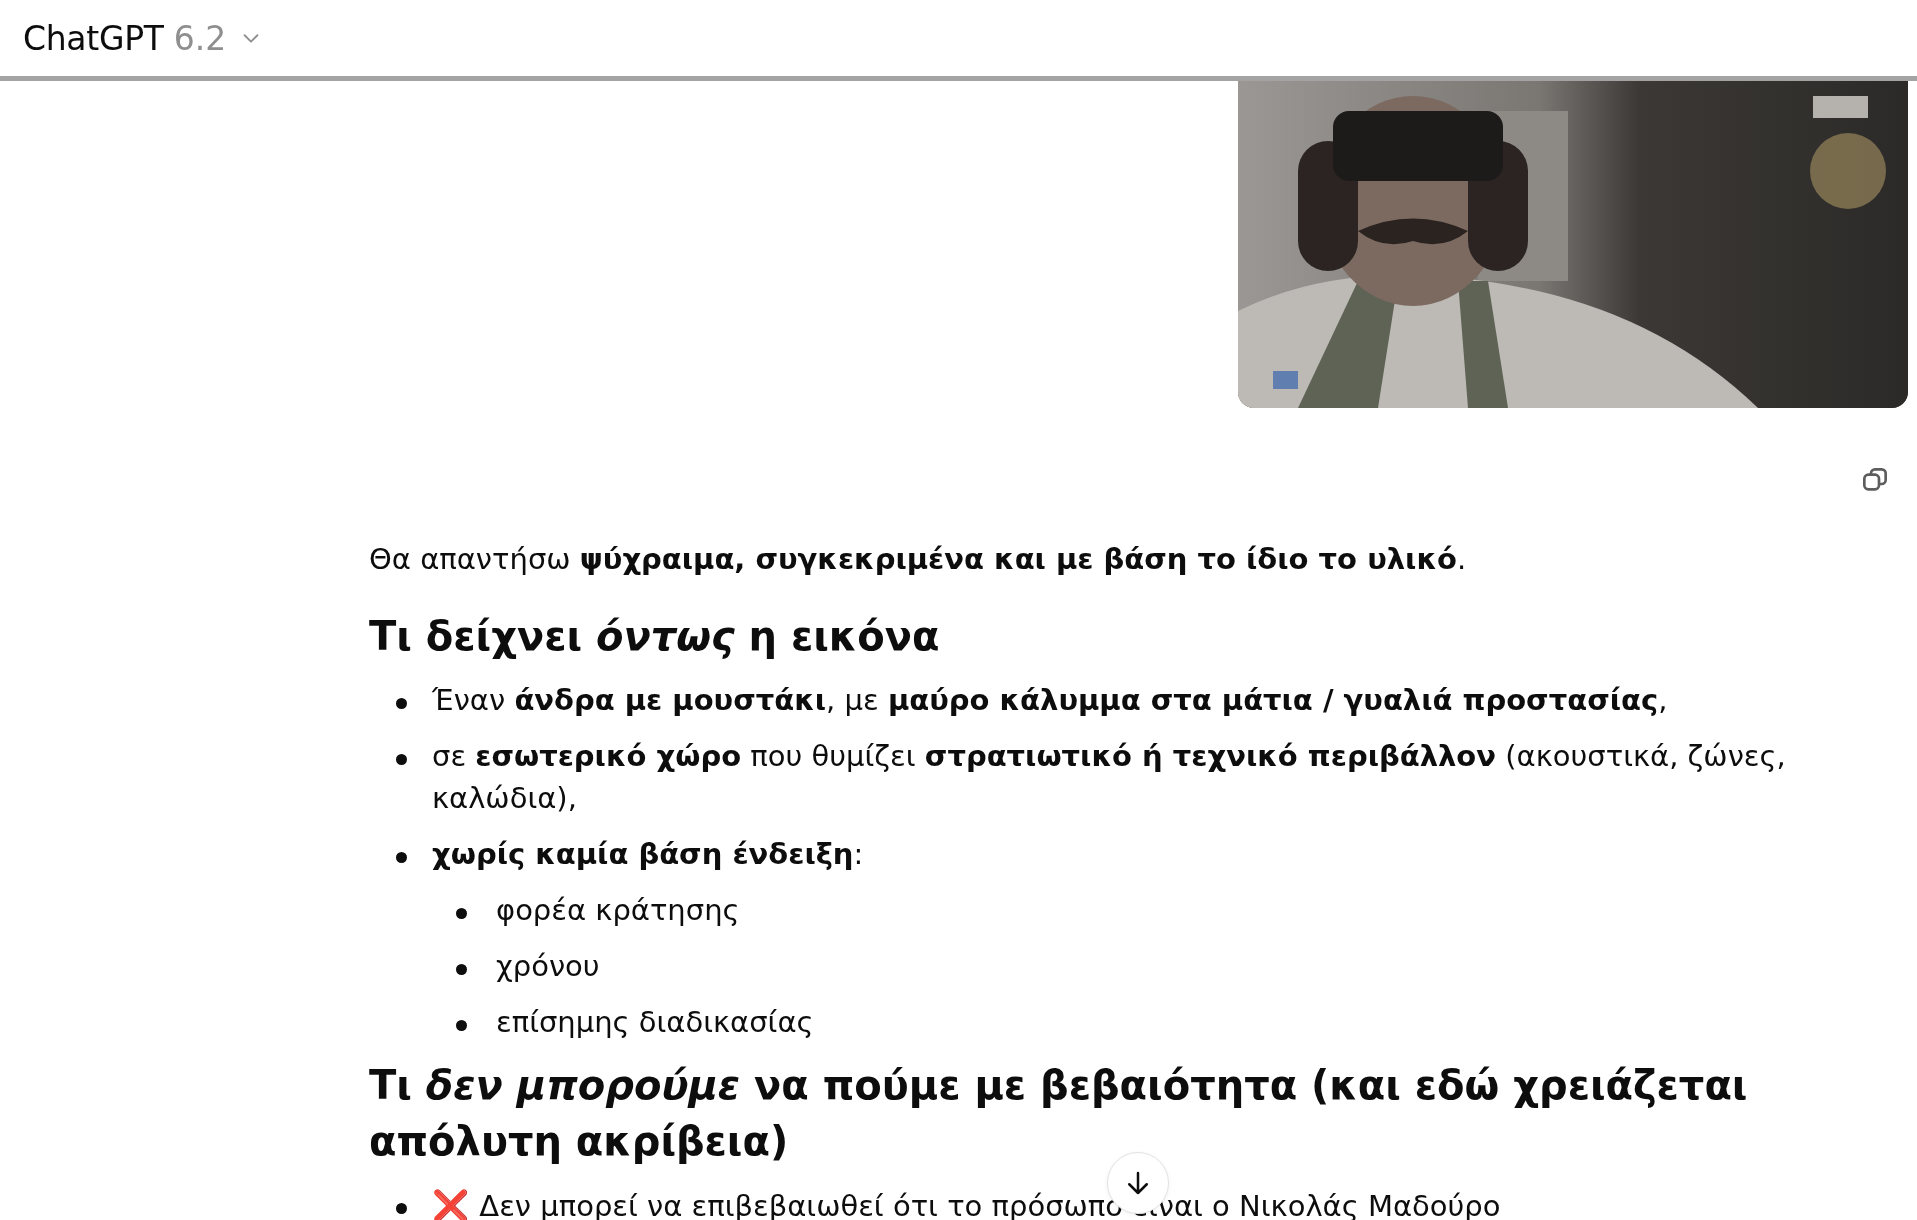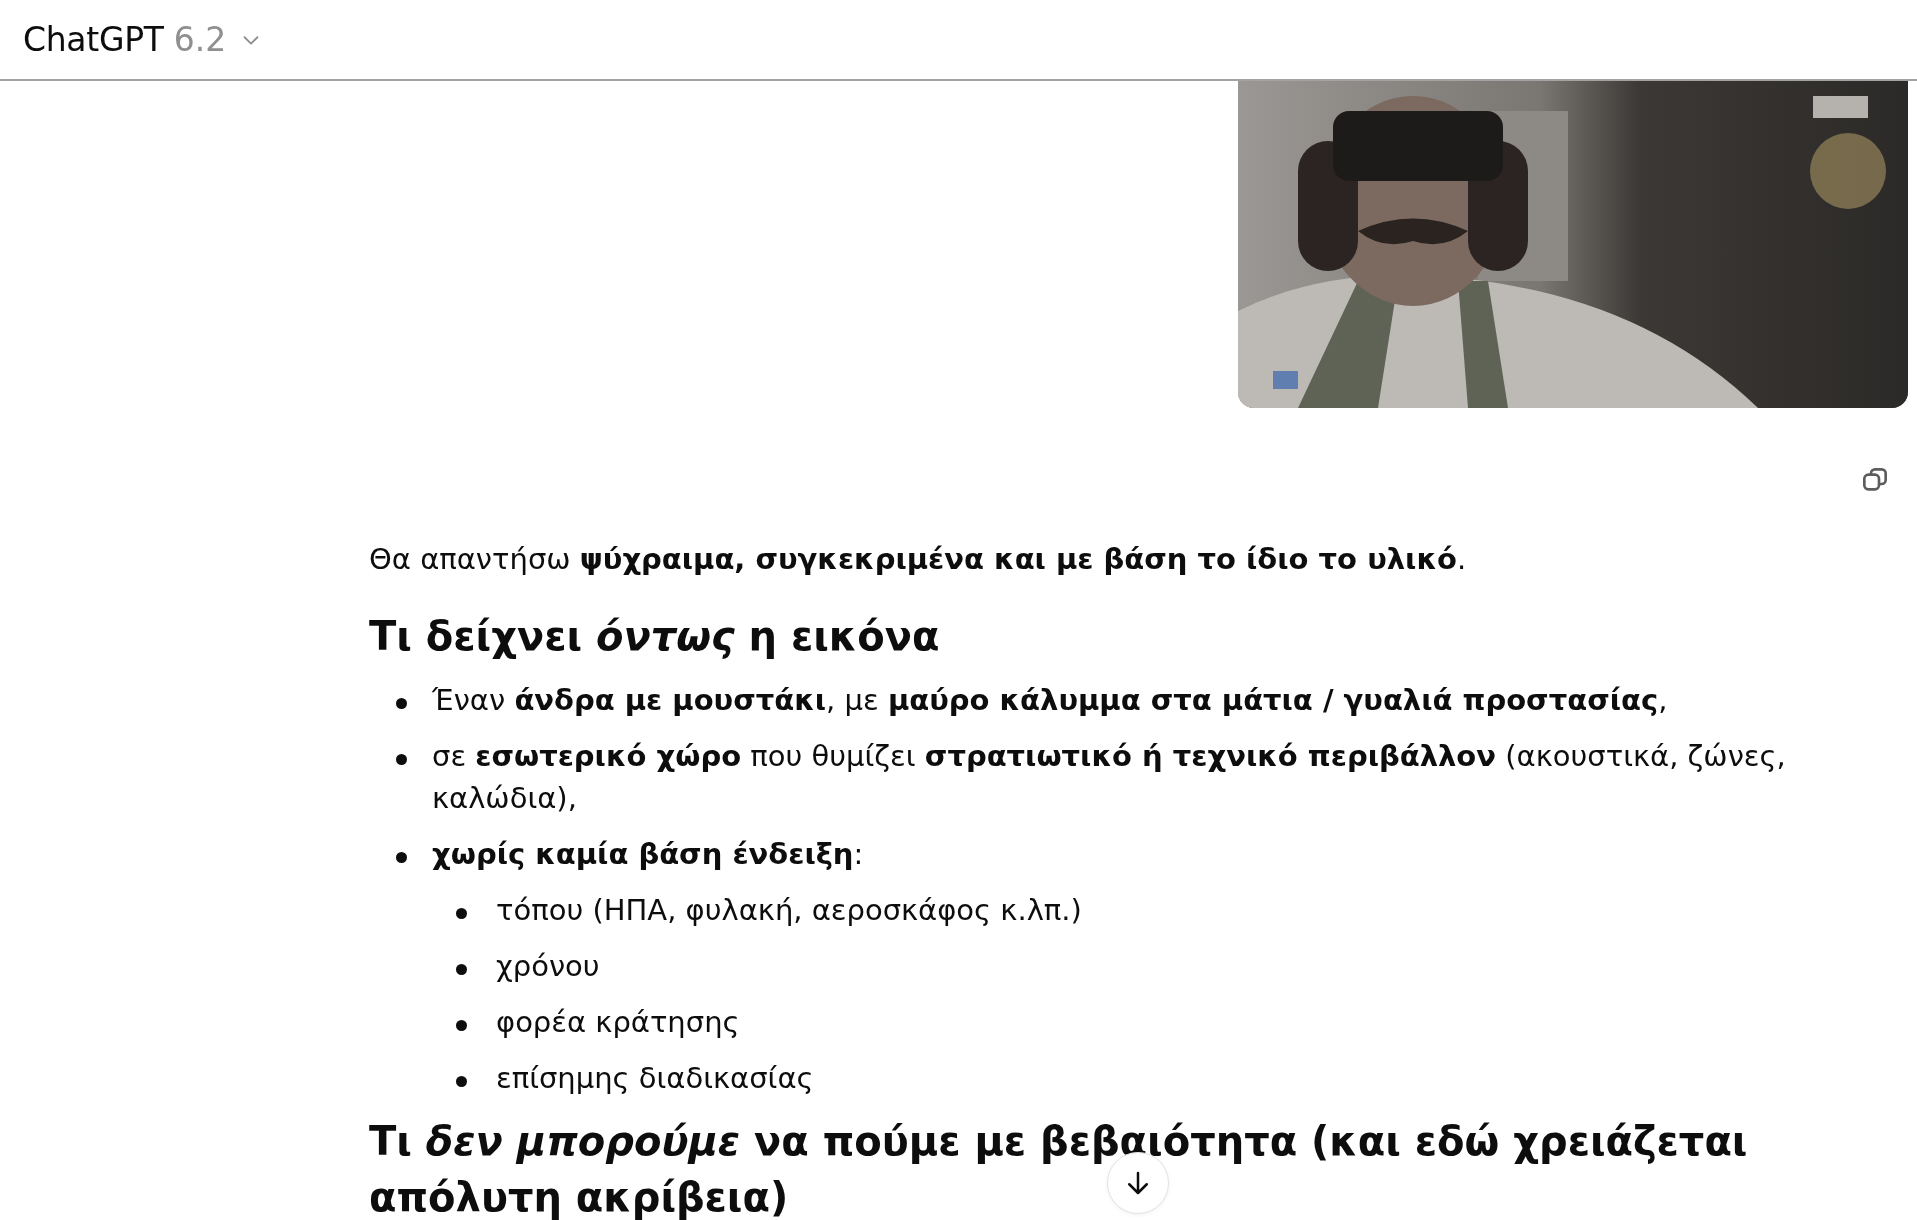--- a/index.html
+++ b/index.html
@@ -1,19 +1,19 @@
 <!DOCTYPE html>
 <html><head>
 <meta charset="utf-8">
 <style>
   * { box-sizing: border-box; margin: 0; padding: 0; }
   html, body { width: 1917px; height: 1220px; overflow: hidden; background: #ffffff; }
   body { font-family: "DejaVu Sans", "Liberation Sans", sans-serif; color: #0d0d0d; position: relative; }
 
-  .topbar { position: absolute; left: 0; top: 0; width: 1917px; height: 81px; background: #fff; border-bottom: 2px solid #a3a3a3; display: flex; align-items: center; padding-left: 23px; z-index: 5; }
+  .topbar { position: absolute; left: 0; top: 0; width: 1917px; height: 81px; background: #fff; border-bottom: 5px solid #a3a3a3; display: flex; align-items: center; padding-left: 23px; z-index: 5; }
   .model-switch { display: flex; align-items: center; gap: 10px; cursor: pointer; }
   .brand { font-size: 33px; color: #0d0d0d; letter-spacing: -0.3px; }
   .version { font-size: 33px; color: #8f8f8f; }
   .chev { width: 22px; height: 22px; margin-left: 4px; }
 
   .attached-image { position: absolute; left: 1238px; top: 81px; width: 670px; height: 327px; border-bottom-left-radius: 16px; border-bottom-right-radius: 16px; overflow: hidden; background: #6f6c68; }
   .photo-svg { width: 100%; height: 100%; display: block; }
 
   .copy-btn { position: absolute; left: 1857px; top: 462px; width: 36px; height: 36px; display: flex; align-items: center; justify-content: center; cursor: pointer; }
 
@@ -91,23 +91,22 @@
   <ul class="l1">
     <li>
       <span>Έναν </span><b>άνδρα με μουστάκι</b><span>, με </span><b>μαύρο κάλυμμα στα μάτια / γυαλιά προστασίας</b><span>,</span>
     </li>
     <li>
       <span>σε </span><b>εσωτερικό χώρο</b><span> που θυμίζει </span><b>στρατιωτικό ή τεχνικό περιβάλλον</b><span> (ακουστικά, ζώνες, καλώδια),</span>
     </li>
     <li>
       <b>χωρίς καμία βάση ένδειξη</b><span>:</span>
       <ul class="l2">
-        <li>τόπου (ΗΠΑ, φυλακή, αεροσκάφος κ.λπ.)</li>
+        <li>φορέα κράτησης</li>
         <li>χρόνου</li>
-        <li>φορέα κράτησης</li>
         <li>επίσημης διαδικασίας</li>
       </ul>
     </li>
   </ul>
 
   <h3 class="section section-2">
     <span>Τι </span><i>δεν μπορούμε</i><span> να πούμε με βεβαιότητα (και εδώ χρειάζεται απόλυτη ακρίβεια)</span>
   </h3>
   <ul class="l1">
     <li>

